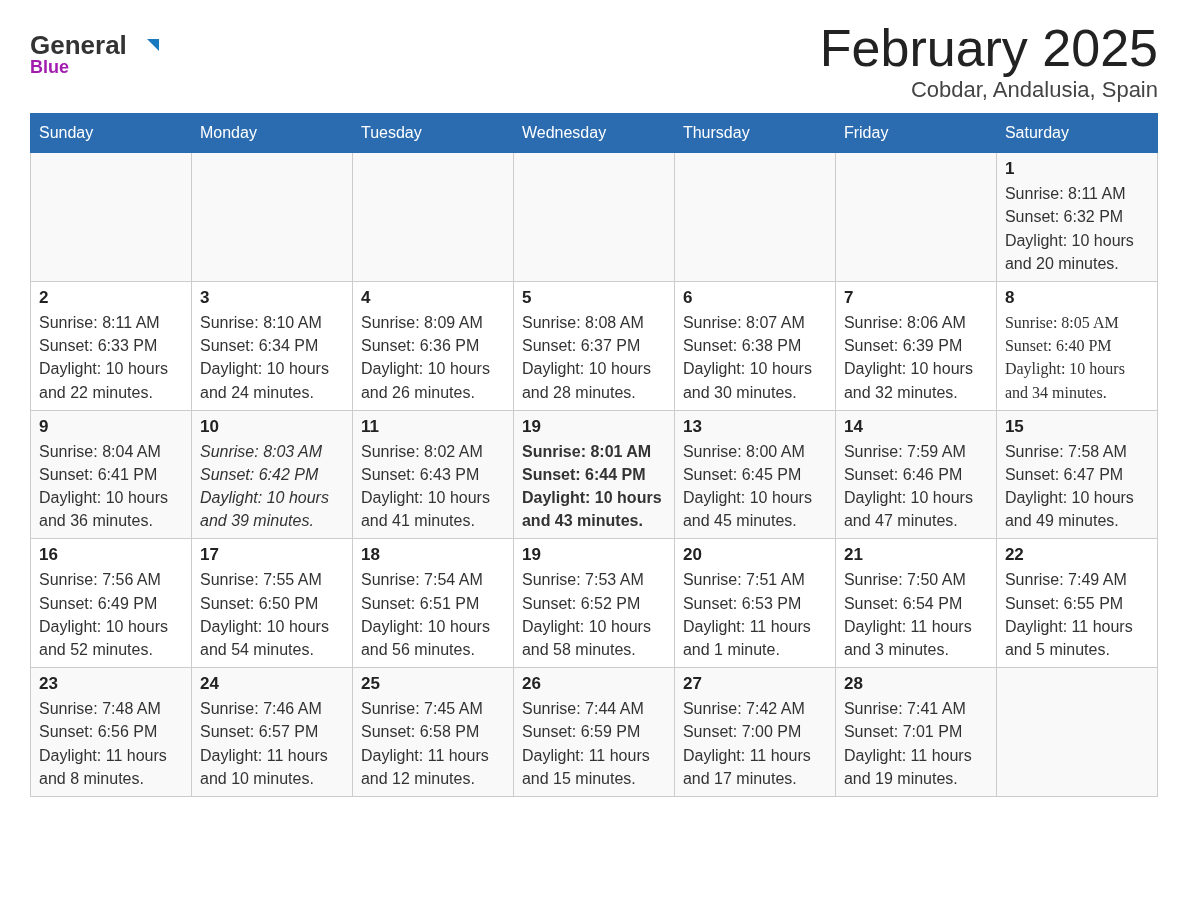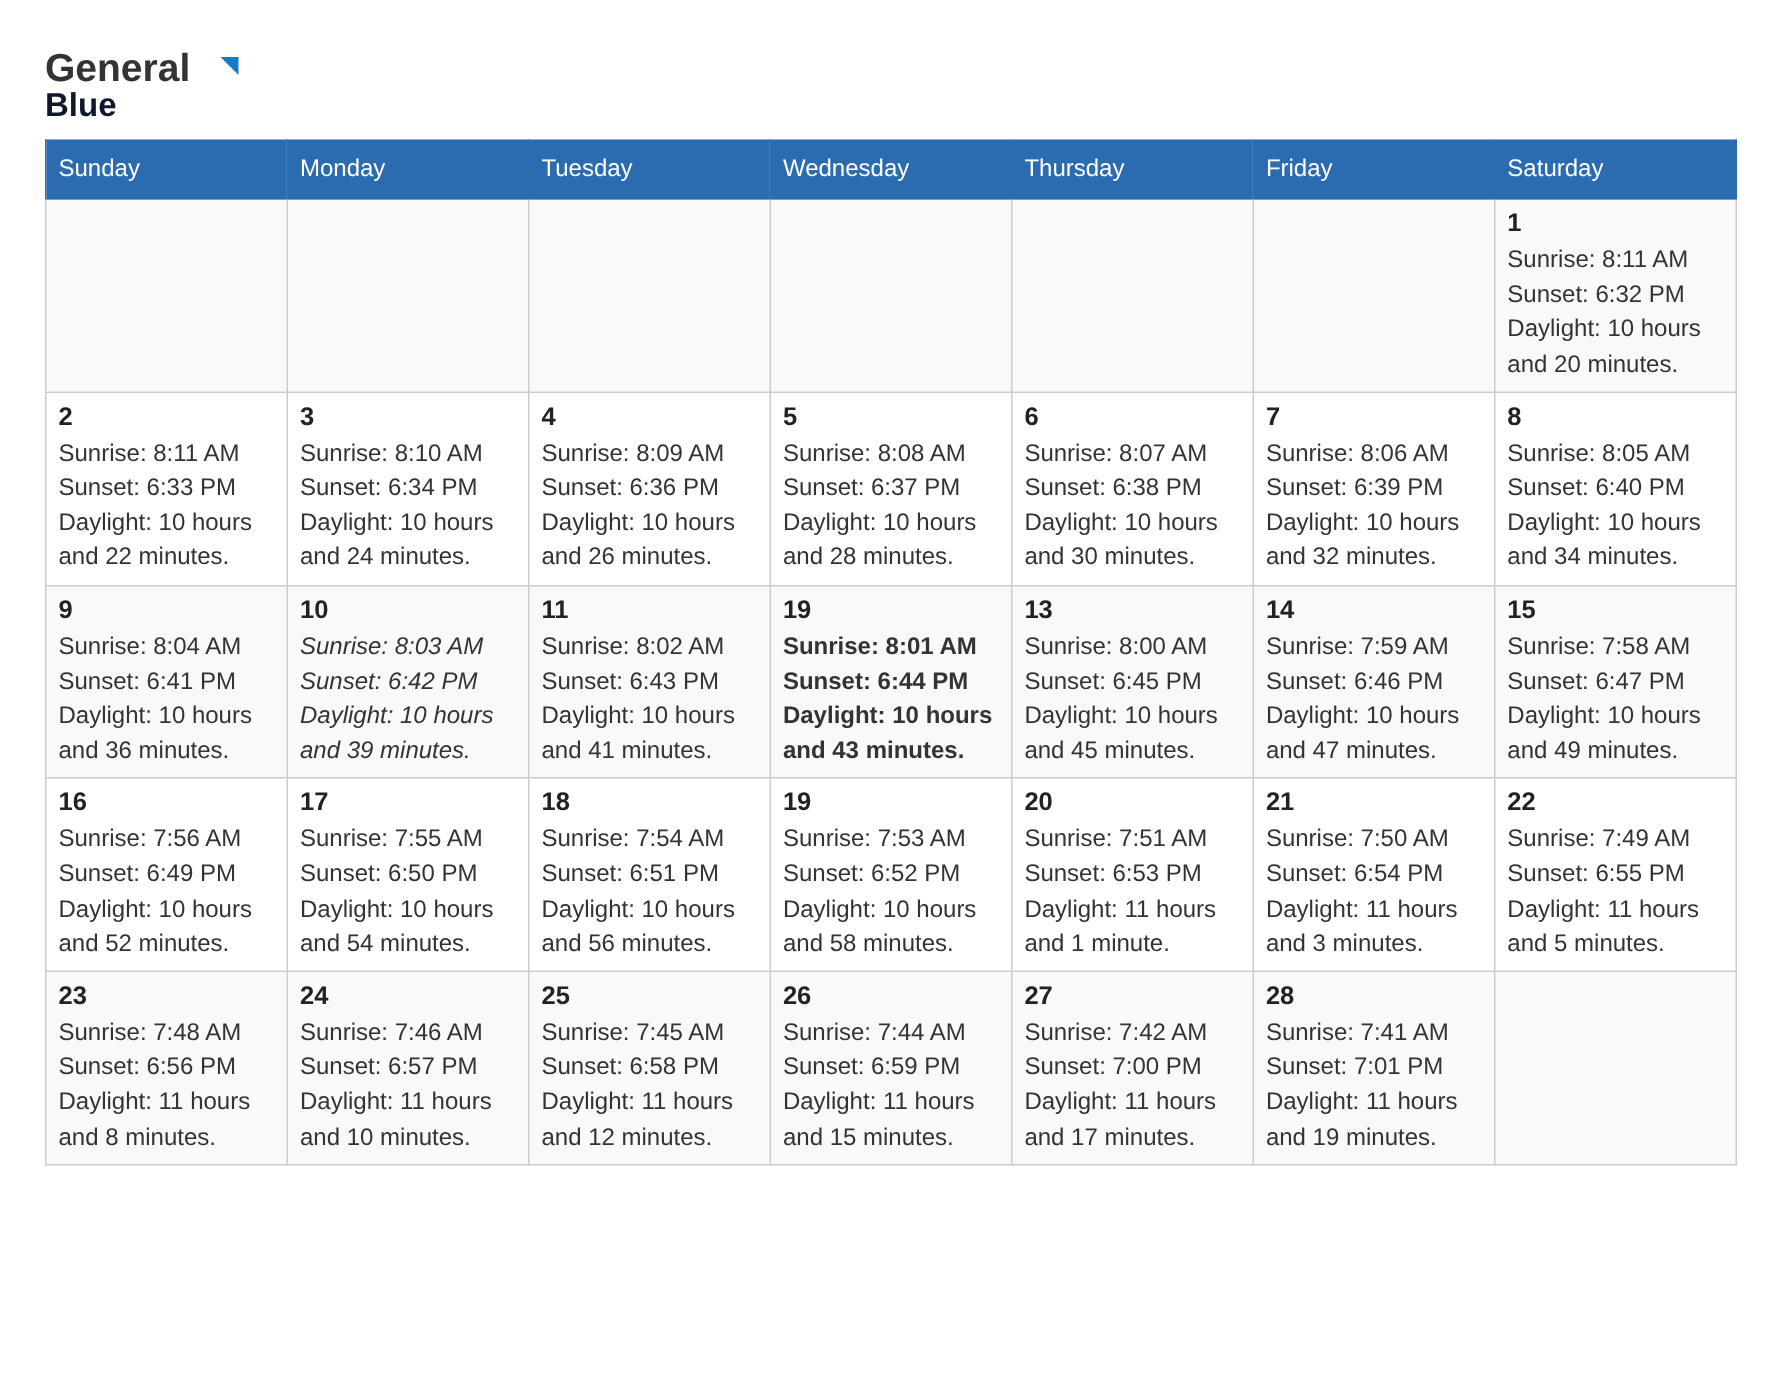--- a/index.html
+++ b/index.html
@@ -15,22 +15,22 @@
       justify-content: space-between;
       align-items: flex-start;
       margin-bottom: 10px;
     }
     .logo {
       display: flex;
       flex-direction: column;
       margin-top: 10px;
     }
     .logo-bottom {
-      color: #0f172a;
-      font-size: 22px;
+      color: #a21caf;
+      font-size: 18px;
       font-weight: bold;
       margin-top: -4px;
     }
     .title-area {
       text-align: right;
     }
     .title-area h1 {
       font-size: 52px;
       font-weight: normal;
       color: #222;
@@ -115,20 +115,24 @@
     <div class="logo-row">
       <span class="logo-general">General</span>
       <span class="logo-arrow">
         <svg viewBox="0 0 18 18" xmlns="http://www.w3.org/2000/svg">
           <polygon points="4,2 16,2 16,14" fill="#1a7abf"></polygon>
         </svg>
       </span>
     </div>
     <div class="logo-bottom">Blue</div>
   </div>
+  <div class="title-area">
+    <h1>February 2025</h1>
+    <h2>Cobdar, Andalusia, Spain</h2>
+  </div>
 </div>
 
 <table>
   <thead>
     <tr>
     <th>Sunday</th>
         <th>Monday</th>
         <th>Tuesday</th>
         <th>Wednesday</th>
         <th>Thursday</th>
@@ -183,21 +187,21 @@
 Daylight: 10 hours and 30 minutes.</div>
         </td>
         <td>
           <span class="day-number">7</span>
           <div class="day-info" style="white-space: pre-line;">Sunrise: 8:06 AM
 Sunset: 6:39 PM
 Daylight: 10 hours and 32 minutes.</div>
         </td>
         <td>
           <span class="day-number">8</span>
-          <div class="day-info" style="white-space: pre-line;">Sunrise: 8:05 AM
+          <div class="day-info" style="white-space: pre-line; font-family: Liberation Serif, serif;">Sunrise: 8:05 AM
 Sunset: 6:40 PM
 Daylight: 10 hours and 34 minutes.</div>
         </td>
       </tr>
       <tr>
         <td>
           <span class="day-number">9</span>
           <div class="day-info" style="white-space: pre-line;">Sunrise: 8:04 AM
 Sunset: 6:41 PM
 Daylight: 10 hours and 36 minutes.</div>

